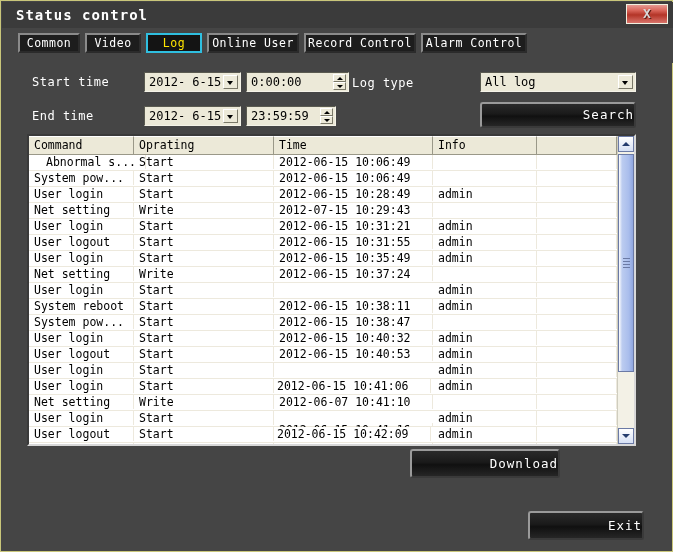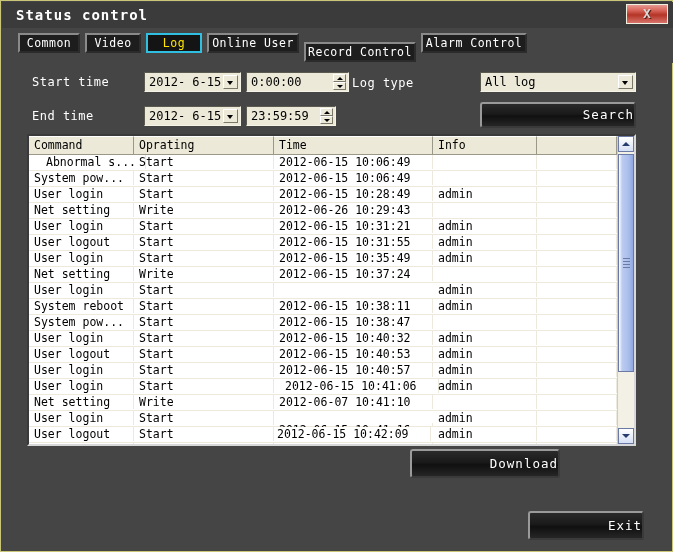--- a/index.html
+++ b/index.html
@@ -333,21 +333,21 @@
     <div id="close-button">
       <div id="close-icon-glyph">X</div>
     </div>
   </div>
 
   <div id="tabstrip">
       <div class="tab" style="left: 16px; width: 62px;">Common</div>
       <div class="tab" style="left: 83px; width: 56px;">Video</div>
       <div class="tab selected" style="left: 144px; width: 56px;">Log</div>
       <div class="tab" style="left: 205px; width: 92px;">Online User</div>
-      <div class="tab" style="left: 302px; width: 112px; margin-top: 9px;">Record Control</div>
+      <div class="tab" style="left: 302px; width: 112px;">Record Control</div>
       <div class="tab" style="left: 419px; width: 106px;">Alarm Control</div>
     </div>
 
   <div class="form-label" style="left:31px; top:74px;">Start time</div>
 
   <div class="xp-field" style="left:143px; top:71px; width:97px; height:20px;">
     <span class="val">2012- 6-15</span>
     <span class="combo-arrow"></span>
   </div>
 
@@ -409,21 +409,21 @@
         <div class="trow">
           <div class="td" style="left: 0px; width: 105px;">User login</div>
           <div class="td" style="left: 105px; width: 140px;">Start</div>
           <div class="td" style="left: 245px; width: 159px;">2012-06-15 10:28:49</div>
           <div class="td" style="left: 404px; width: 104px;">admin</div>
           <div class="td" style="left: 508px; width: 80px;"></div>
         </div>
         <div class="trow">
           <div class="td" style="left: 0px; width: 105px;">Net setting</div>
           <div class="td" style="left: 105px; width: 140px;">Write</div>
-          <div class="td" style="left: 245px; width: 159px;">2012-06-26 10:29:43</div>
+          <div class="td" style="left: 245px; width: 159px;">2012-07-15 10:29:43</div>
           <div class="td" style="left: 404px; width: 104px;"></div>
           <div class="td" style="left: 508px; width: 80px;"></div>
         </div>
         <div class="trow">
           <div class="td" style="left: 0px; width: 105px;">User login</div>
           <div class="td" style="left: 105px; width: 140px;">Start</div>
           <div class="td" style="left: 245px; width: 159px;">2012-06-15 10:31:21</div>
           <div class="td" style="left: 404px; width: 104px;">admin</div>
           <div class="td" style="left: 508px; width: 80px;"></div>
         </div>
@@ -478,28 +478,27 @@
         <div class="trow">
           <div class="td" style="left: 0px; width: 105px;">User logout</div>
           <div class="td" style="left: 105px; width: 140px;">Start</div>
           <div class="td" style="left: 245px; width: 159px;">2012-06-15 10:40:53</div>
           <div class="td" style="left: 404px; width: 104px;">admin</div>
           <div class="td" style="left: 508px; width: 80px;"></div>
         </div>
         <div class="trow">
           <div class="td" style="left: 0px; width: 105px;">User login</div>
           <div class="td" style="left: 105px; width: 140px;">Start</div>
-          <div class="td" style="left: 245px; width: 159px;">2012-06-15 10:40:57</div>
-          <div class="td" style="left: 404px; width: 104px;">admin</div>
-          <div class="td" style="left: 508px; width: 80px;"></div>
-        </div>
-        <div class="trow">
-          <div class="td" style="left: 0px; width: 105px;">User login</div>
-          <div class="td" style="left: 105px; width: 140px;">Start</div>
-          <div class="td" style="left: 251px; width: 159px;">2012-06-15 10:41:06</div>
+          <div class="td" style="left: 404px; width: 104px;">admin</div>
+          <div class="td" style="left: 508px; width: 80px;"></div>
+        </div>
+        <div class="trow">
+          <div class="td" style="left: 0px; width: 105px;">User login</div>
+          <div class="td" style="left: 105px; width: 140px;">Start</div>
+          <div class="td" style="left: 243px; width: 159px;">2012-06-15 10:41:06</div>
           <div class="td" style="left: 404px; width: 104px;">admin</div>
           <div class="td" style="left: 508px; width: 80px;"></div>
         </div>
         <div class="trow">
           <div class="td" style="left: 0px; width: 105px;">Net setting</div>
           <div class="td" style="left: 105px; width: 140px;">Write</div>
           <div class="td" style="left: 245px; width: 159px;">2012-06-07 10:41:10</div>
           <div class="td" style="left: 404px; width: 104px;"></div>
           <div class="td" style="left: 508px; width: 80px;"></div>
         </div>

